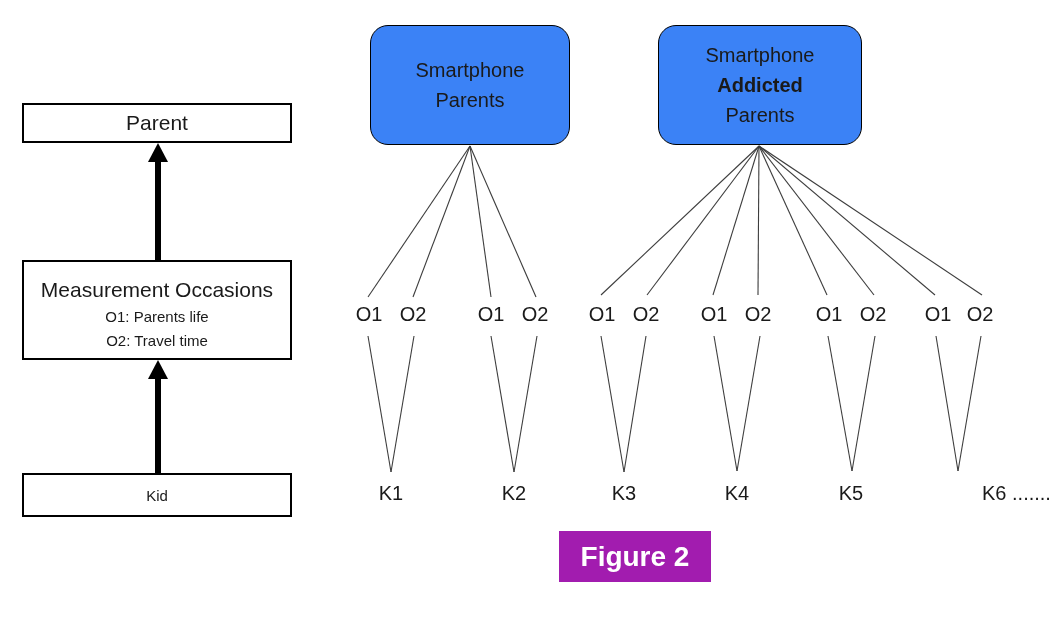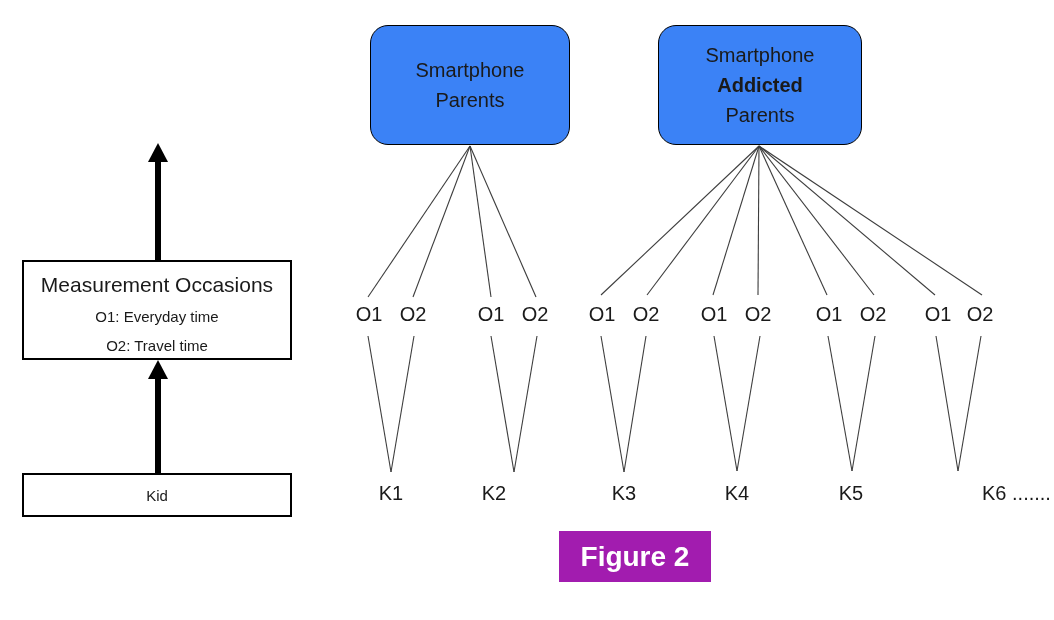--- a/index.html
+++ b/index.html
@@ -20,21 +20,21 @@
     border: 2px solid #000;
     background: #fff;
     display: flex;
     flex-direction: column;
     align-items: center;
     justify-content: center;
     text-align: center;
     box-sizing: border-box;
   }
   .parent-box { top: 103px; height: 40px; font-size: 21px; }
-  .measurement-box { top: 260px; height: 100px; padding-top: 8px; justify-content: space-between; }
+  .measurement-box { top: 260px; height: 100px; padding-top: 8px; }
   .kid-box { top: 473px; height: 44px; font-size: 15px; }
   .m-title { font-size: 21px; line-height: 30px; }
   .m-sub { font-size: 15px; line-height: 24px; }
   
   .arrow-shaft {
     position: absolute;
     width: 6px;
     background: #000;
     left: 155px;
   }
@@ -101,27 +101,30 @@
     display: flex;
     align-items: center;
     justify-content: center;
   }
 </style>
 </head>
 <body>
 
 <div class="canvas">
 
+  <div class="box parent-box">
+    <span>Parent</span>
+  </div>
 
   <div class="arrow-shaft shaft-upper"></div>
   <div class="arrow-head head-upper"></div>
 
   <div class="box measurement-box">
     <div class="m-title">Measurement Occasions</div>
-    <div class="m-sub">O1: Everyday time</div>
+    <div class="m-sub">O1: Parents life</div>
     <div class="m-sub">O2: Travel time</div>
   </div>
 
   <div class="arrow-shaft shaft-lower"></div>
   <div class="arrow-head head-lower"></div>
 
   <div class="box kid-box">
     <span>Kid</span>
   </div>
 
@@ -173,21 +176,21 @@
   <span class="o-label" style="left:580px">O1</span>
   <span class="o-label" style="left:624px">O2</span>
   <span class="o-label" style="left:692px">O1</span>
   <span class="o-label" style="left:736px">O2</span>
   <span class="o-label" style="left:807px">O1</span>
   <span class="o-label" style="left:851px">O2</span>
   <span class="o-label" style="left:916px">O1</span>
   <span class="o-label" style="left:958px">O2</span>
 
   <span class="k-label" style="left:369px">K1</span>
-  <span class="k-label" style="left:472px">K2</span>
+  <span class="k-label" style="left:492px">K2</span>
   <span class="k-label" style="left:602px">K3</span>
   <span class="k-label" style="left:715px">K4</span>
   <span class="k-label" style="left:829px">K5</span>
   <span class="k-label k-label-last" style="left:946px">K6 .......</span>
 
   <div class="figure-caption">
     <span>Figure 2</span>
   </div>
 
 </div>

